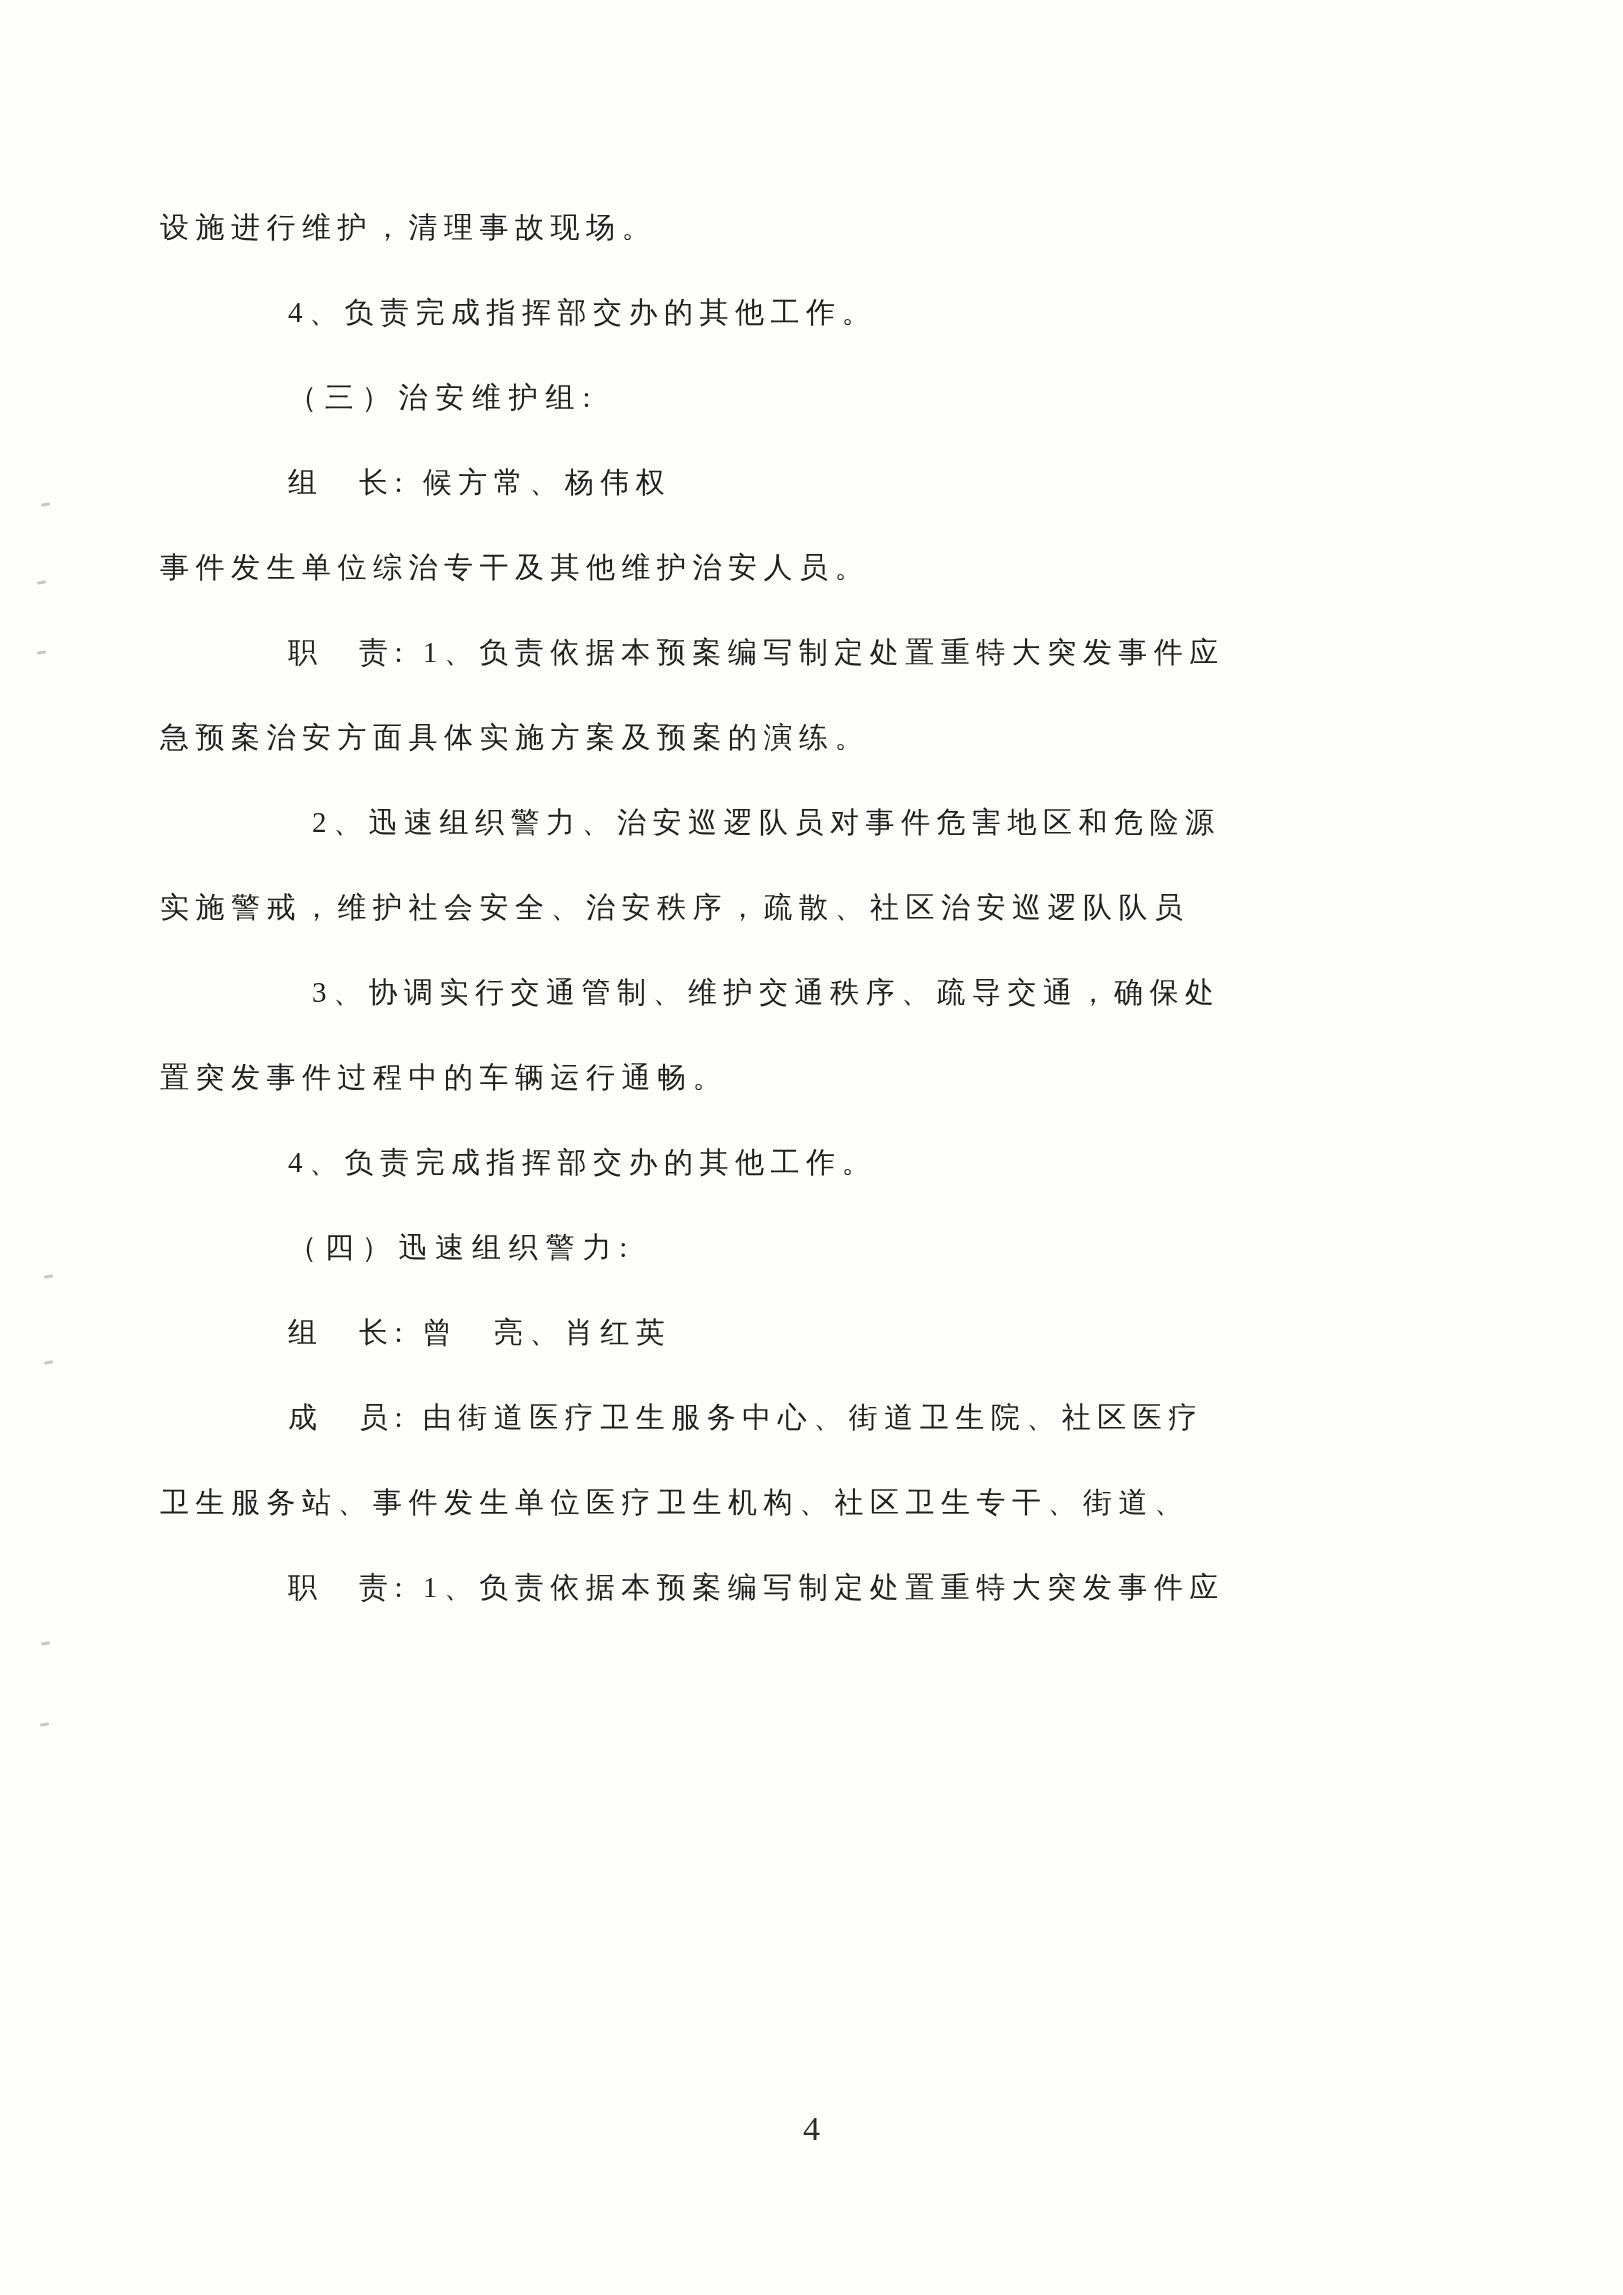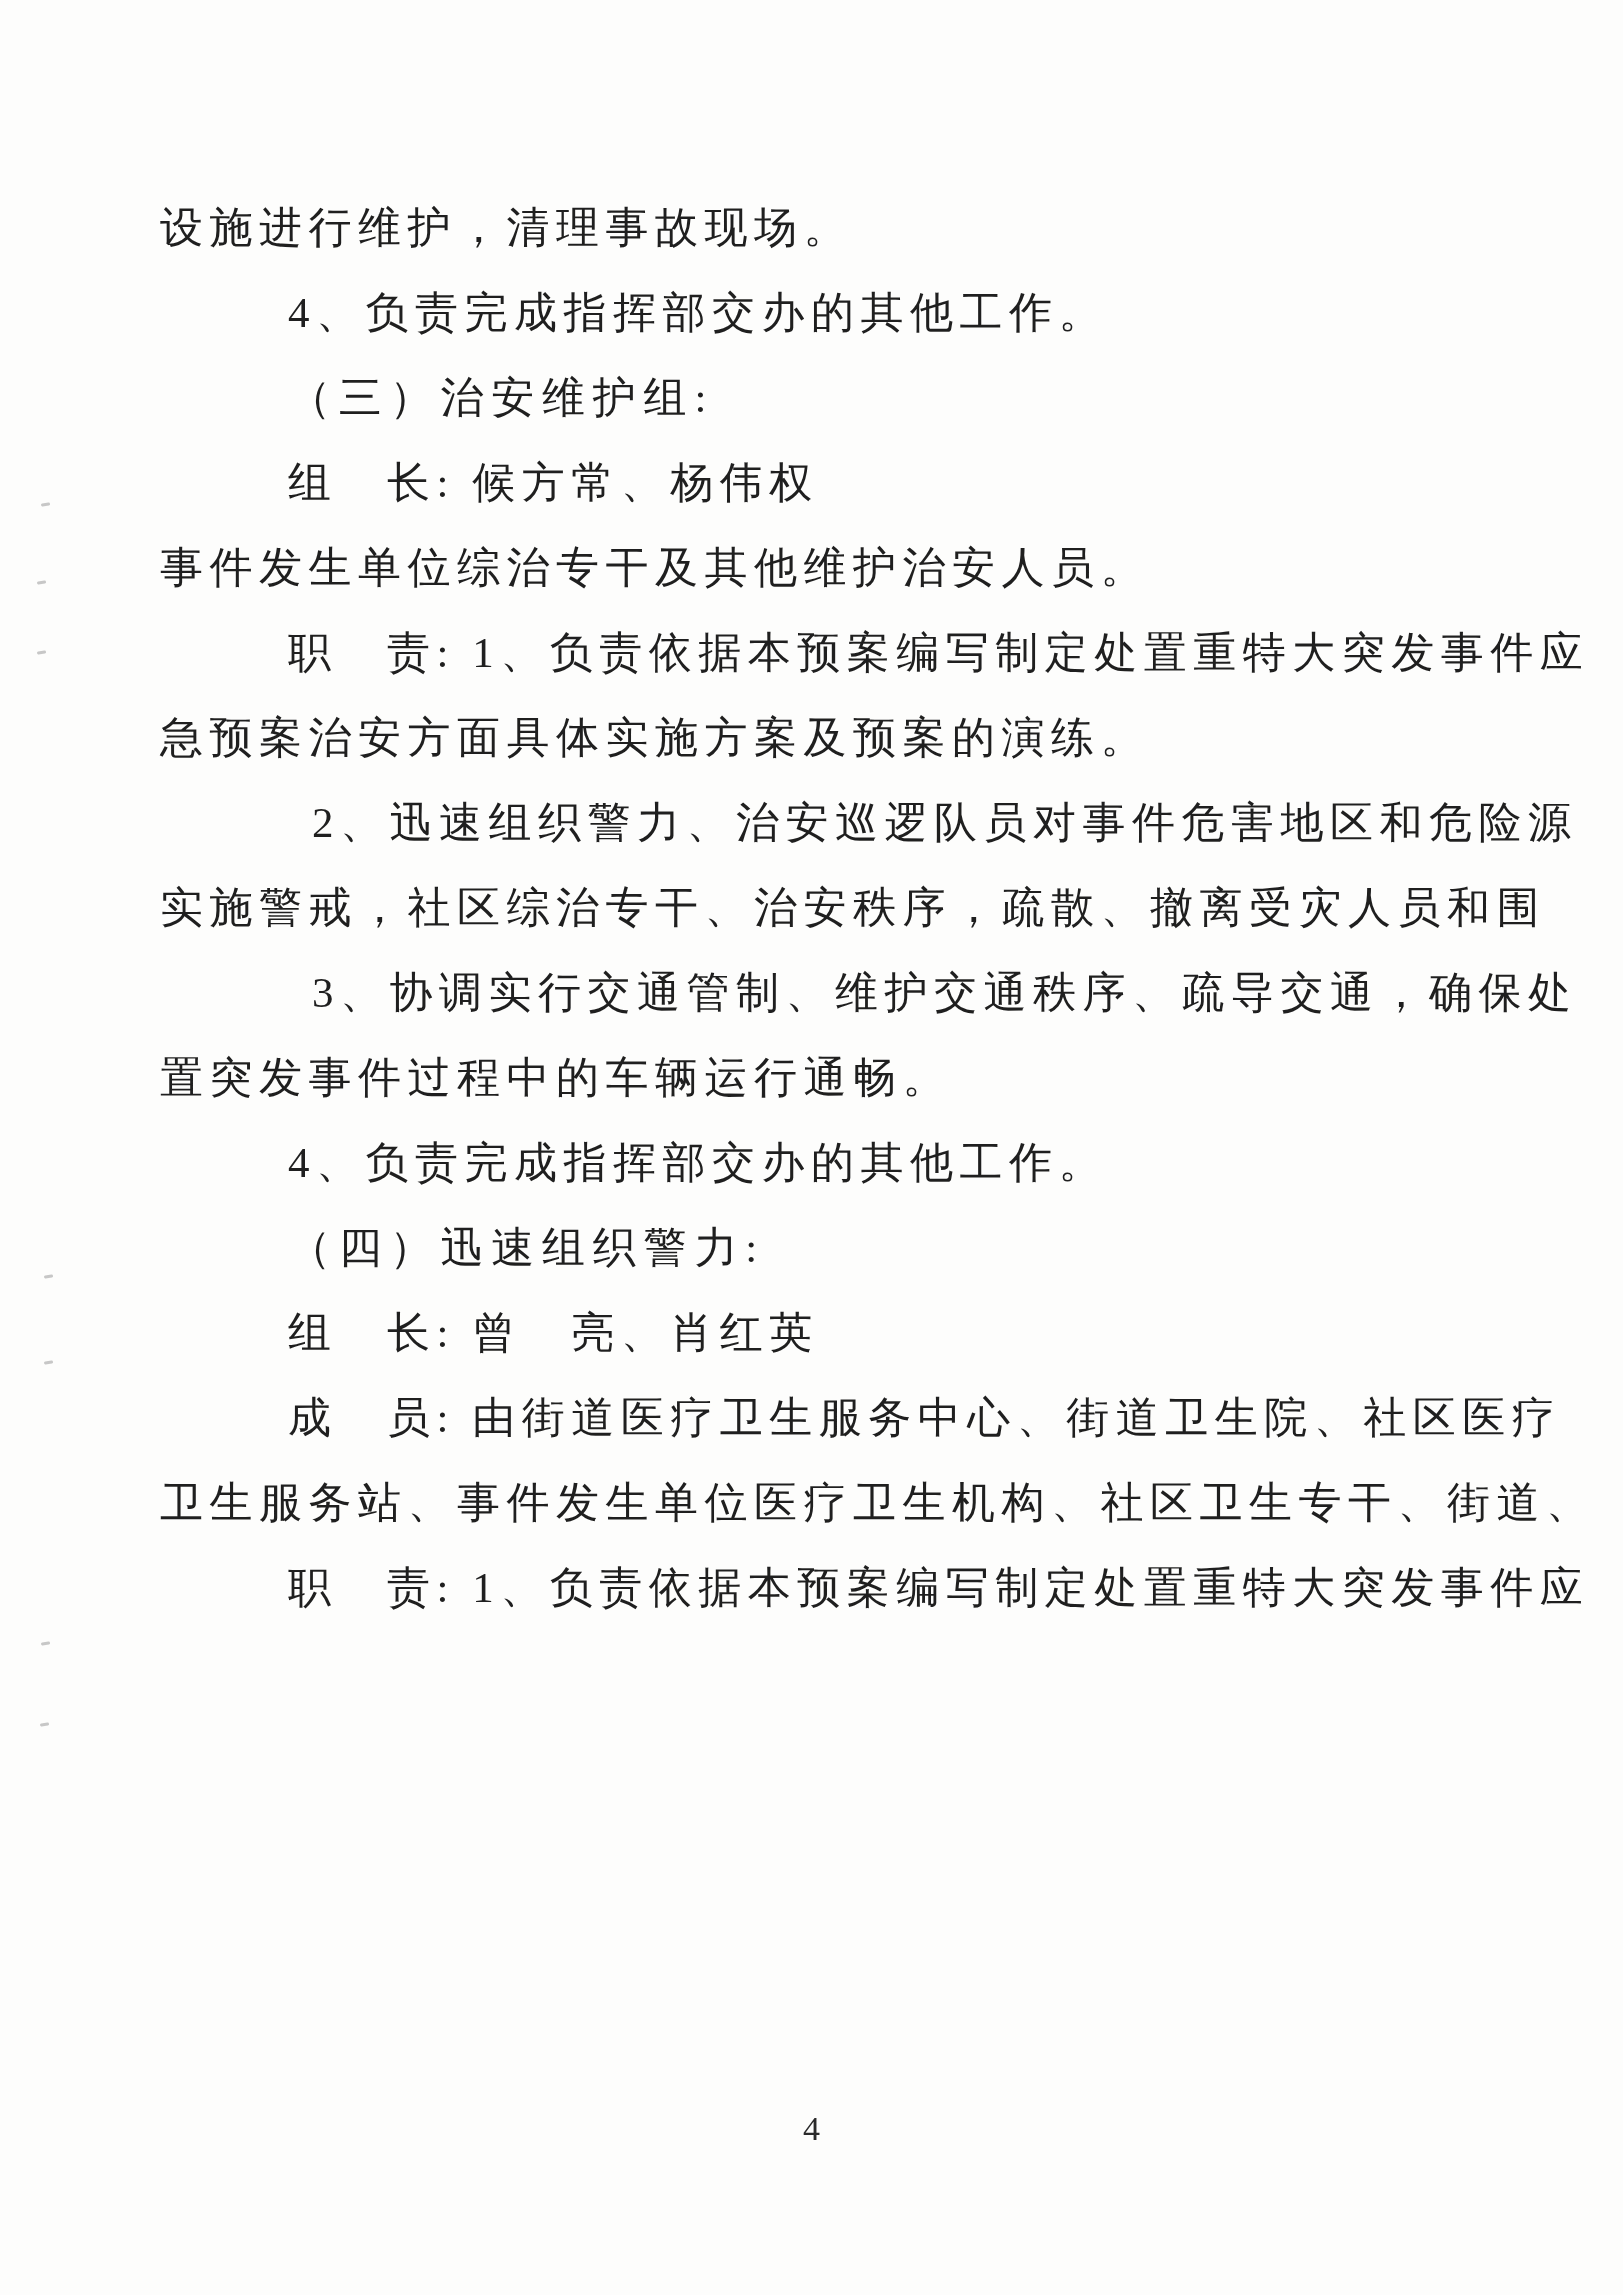--- a/index.html
+++ b/index.html
@@ -15,21 +15,21 @@
   }
   .doc-body{
     position:absolute;
     top:185px;
     left:160px;
     right:59px;
   }
   .text-line{
     height:85px;
     line-height:85px;
-    font-size:43px;
+    font-size:29px;
     letter-spacing:6.5px;
     white-space:pre;
     font-weight:400;
   }
   .text-line.bold{font-weight:400;letter-spacing:7.8px;}
   .indent-flush{padding-left:0;}
   .indent-para{padding-left:128px;}
   .indent-para2{padding-left:152px;}
   .page-number{
     position:absolute;
@@ -58,21 +58,21 @@
 <main class="page">
   <section class="doc-body" id="doc-body">
       <div class="text-line indent-flush">设施进行维护，清理事故现场。</div>
       <div class="text-line indent-para">4、负责完成指挥部交办的其他工作。</div>
       <div class="text-line indent-para bold">（三）治安维护组:</div>
       <div class="text-line indent-para">组　长: 候方常、杨伟权</div>
       <div class="text-line indent-flush">事件发生单位综治专干及其他维护治安人员。</div>
       <div class="text-line indent-para">职　责: 1、负责依据本预案编写制定处置重特大突发事件应</div>
       <div class="text-line indent-flush">急预案治安方面具体实施方案及预案的演练。</div>
       <div class="text-line indent-para2">2、迅速组织警力、治安巡逻队员对事件危害地区和危险源</div>
-      <div class="text-line indent-flush">实施警戒，社区综治专干、治安秩序，疏散、撤离受灾人员和围</div>
+      <div class="text-line indent-flush">实施警戒，维护社会安全、治安秩序，疏散、社区治安巡逻队队员</div>
       <div class="text-line indent-para2">3、协调实行交通管制、维护交通秩序、疏导交通，确保处</div>
       <div class="text-line indent-flush">置突发事件过程中的车辆运行通畅。</div>
       <div class="text-line indent-para">4、负责完成指挥部交办的其他工作。</div>
       <div class="text-line indent-para bold">（四）迅速组织警力:</div>
       <div class="text-line indent-para">组　长: 曾　亮、肖红英</div>
       <div class="text-line indent-para">成　员: 由街道医疗卫生服务中心、街道卫生院、社区医疗</div>
       <div class="text-line indent-flush">卫生服务站、事件发生单位医疗卫生机构、社区卫生专干、街道、</div>
       <div class="text-line indent-para">职　责: 1、负责依据本预案编写制定处置重特大突发事件应</div>
     </section>
   <div class="page-number">4</div>

